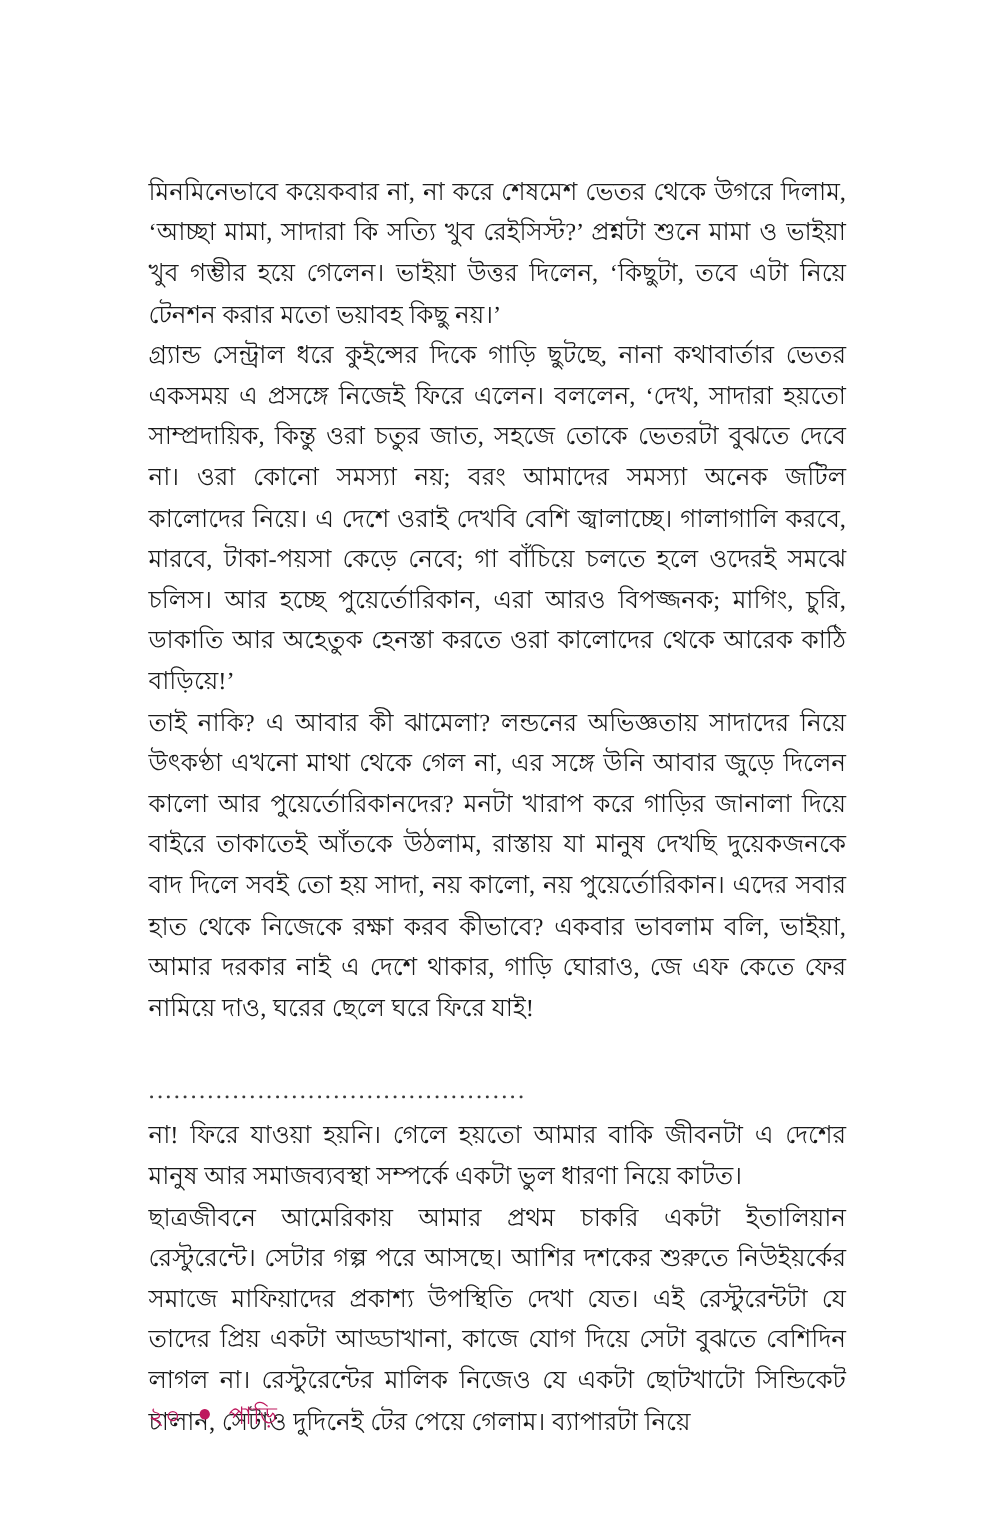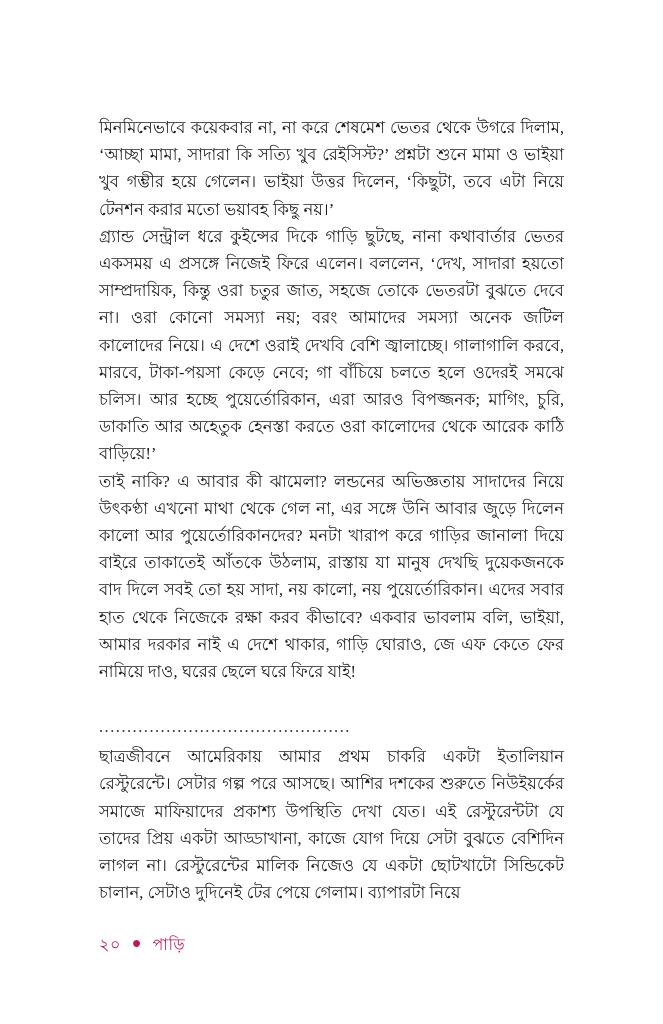--- a/index.html
+++ b/index.html
@@ -89,20 +89,21 @@
     <p class="para">মিনমিনেভাবে কয়েকবার না, না করে শেষমেশ ভেতর থেকে উগরে দিলাম, ‘আচ্ছা মামা, সাদারা কি সত্যি খুব রেইসিস্ট?’ প্রশ্নটা শুনে মামা ও ভাইয়া খুব গম্ভীর হয়ে গেলেন। ভাইয়া উত্তর দিলেন, ‘কিছুটা, তবে এটা নিয়ে টেনশন করার মতো ভয়াবহ কিছু নয়।’</p>
 
     <p class="para">গ্র্যান্ড সেন্ট্রাল ধরে কুইন্সের দিকে গাড়ি ছুটছে, নানা কথাবার্তার ভেতর একসময় এ প্রসঙ্গে নিজেই ফিরে এলেন। বললেন, ‘দেখ, সাদারা হয়তো সাম্প্রদায়িক, কিন্তু ওরা চতুর জাত, সহজে তোকে ভেতরটা বুঝতে দেবে না। ওরা কোনো সমস্যা নয়; বরং আমাদের সমস্যা অনেক জটিল কালোদের নিয়ে। এ দেশে ওরাই দেখবি বেশি জ্বালাচ্ছে। গালাগালি করবে, মারবে, টাকা-পয়সা কেড়ে নেবে; গা বাঁচিয়ে চলতে হলে ওদেরই সমঝে চলিস। আর হচ্ছে পুয়ের্তোরিকান, এরা আরও বিপজ্জনক; মাগিং, চুরি, ডাকাতি আর অহেতুক হেনস্তা করতে ওরা কালোদের থেকে আরেক কাঠি বাড়িয়ে!’</p>
 
     <p class="para">তাই নাকি? এ আবার কী ঝামেলা? লন্ডনের অভিজ্ঞতায় সাদাদের নিয়ে উৎকণ্ঠা এখনো মাথা থেকে গেল না, এর সঙ্গে উনি আবার জুড়ে দিলেন কালো আর পুয়ের্তোরিকানদের? মনটা খারাপ করে গাড়ির জানালা দিয়ে বাইরে তাকাতেই আঁতকে উঠলাম, রাস্তায় যা মানুষ দেখছি দুয়েকজনকে বাদ দিলে সবই তো হয় সাদা, নয় কালো, নয় পুয়ের্তোরিকান। এদের সবার হাত থেকে নিজেকে রক্ষা করব কীভাবে? একবার ভাবলাম বলি, ভাইয়া, আমার দরকার নাই এ দেশে থাকার, গাড়ি ঘোরাও, জে এফ কেতে ফের নামিয়ে দাও, ঘরের ছেলে ঘরে ফিরে যাই!</p>
 
     <div class="section-break"></div>
 
     <div class="dot-rule">.............................................</div>
 
+    <p class="para">না! ফিরে যাওয়া হয়নি। গেলে হয়তো আমার বাকি জীবনটা এ দেশের মানুষ আর সমাজব্যবস্থা সম্পর্কে একটা ভুল ধারণা নিয়ে কাটত।</p>
 
     <p class="para">ছাত্রজীবনে আমেরিকায় আমার প্রথম চাকরি একটা ইতালিয়ান রেস্টুরেন্টে। সেটার গল্প পরে আসছে। আশির দশকের শুরুতে নিউইয়র্কের সমাজে মাফিয়াদের প্রকাশ্য উপস্থিতি দেখা যেত। এই রেস্টুরেন্টটা যে তাদের প্রিয় একটা আড্ডাখানা, কাজে যোগ দিয়ে সেটা বুঝতে বেশিদিন লাগল না। রেস্টুরেন্টের মালিক নিজেও যে একটা ছোটখাটো সিন্ডিকেট চালান, সেটাও দুদিনেই টের পেয়ে গেলাম। ব্যাপারটা নিয়ে</p>
 
   </div>
 
   <div class="footer">
     <span>২০</span>
     <span class="sep">●</span>
     <span>পাড়ি</span>
   </div>

